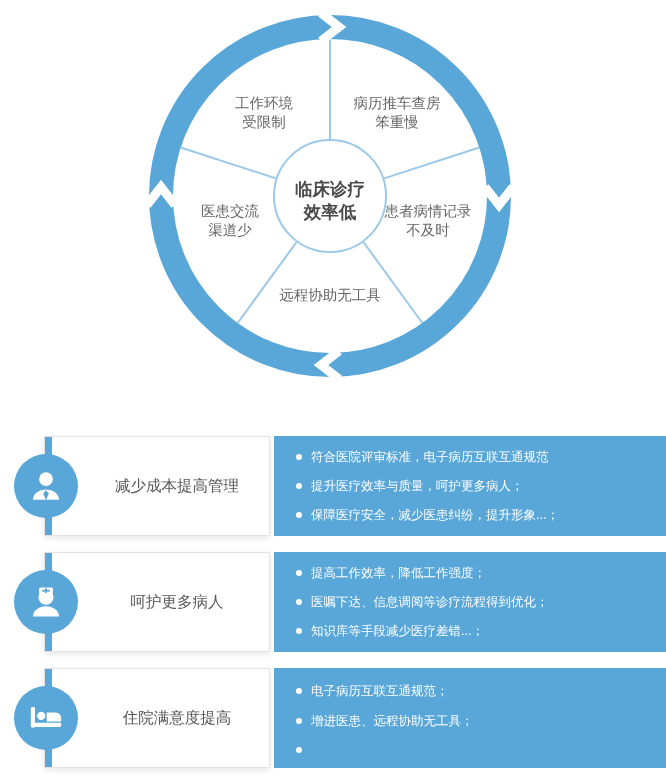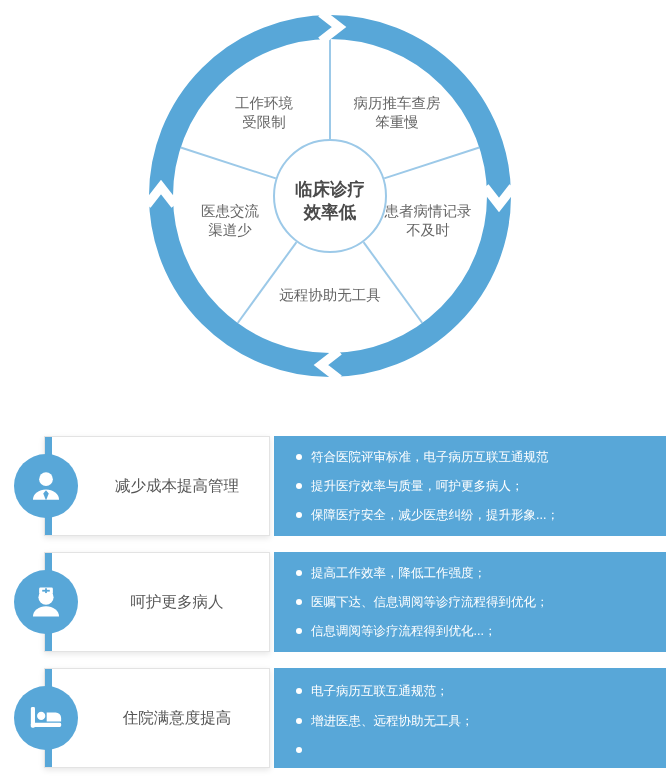--- a/index.html
+++ b/index.html
@@ -216,21 +216,21 @@
         <div class="bullet">
           <span class="bullet-dot"></span>
           <span class="bullet-text">提高工作效率，降低工作强度；</span>
         </div>
         <div class="bullet">
           <span class="bullet-dot"></span>
           <span class="bullet-text">医嘱下达、信息调阅等诊疗流程得到优化；</span>
         </div>
         <div class="bullet">
           <span class="bullet-dot"></span>
-          <span class="bullet-text">信息调阅等诊疗流程得到优化...；</span>
+          <span class="bullet-text">知识库等手段减少医疗差错...；</span>
         </div>
       </div>
     </div>
 
     <div class="row">
       <div class="icon-circle">
         <svg viewBox="0 0 64 64">
           <rect x="10" y="16" width="6" height="30" rx="2" fill="#ffffff"></rect>
           <circle cx="25" cy="29" r="6" fill="#ffffff"></circle>
           <path d="M33 24 h13 a8 8 0 0 1 8 8 v5 H33 z" fill="#ffffff"></path>

